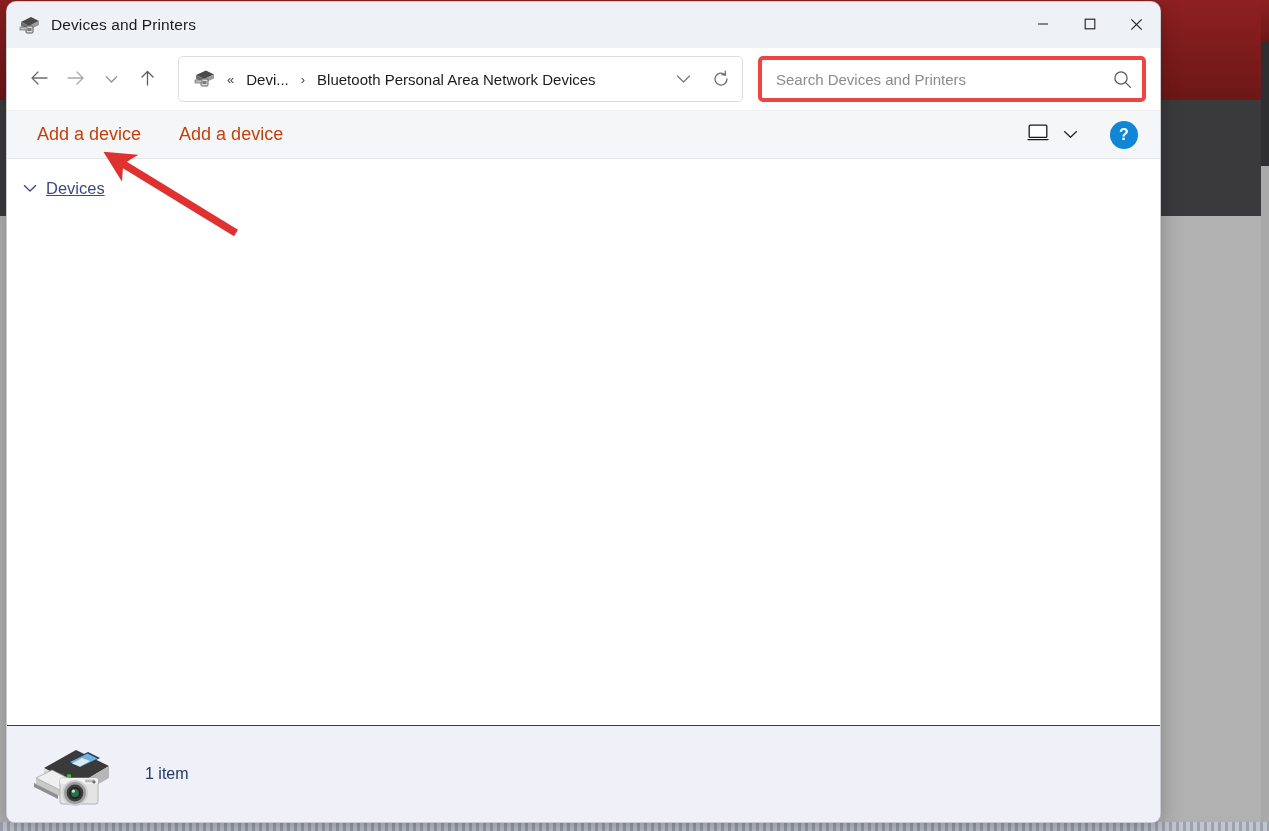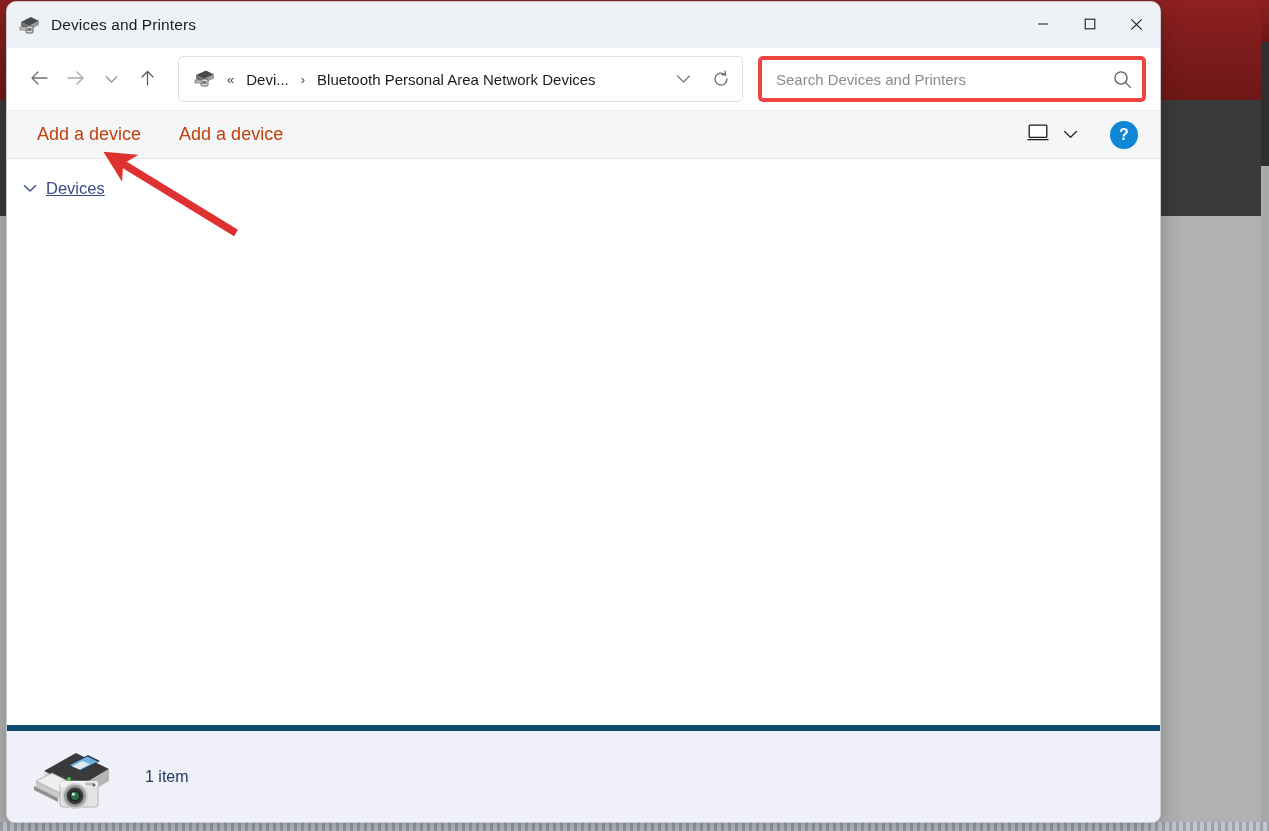--- a/index.html
+++ b/index.html
@@ -262,21 +262,21 @@
     font-size: 16.5px;
     color: #3a4a86;
     margin-left: 6px;
     text-decoration: underline;
   }
 
   
   .statusbar {
     height: 97px;
     background: #eff0f8;
-    border-top: 6px solid #0c4a6e;
+    border-top: 1px solid #0c4a6e;
     display: flex;
     align-items: center;
     flex: none;
     box-sizing: border-box;
   }
   .status-icon {
     width: 86px;
     height: 76px;
     margin-left: 22px;
     flex: none;

